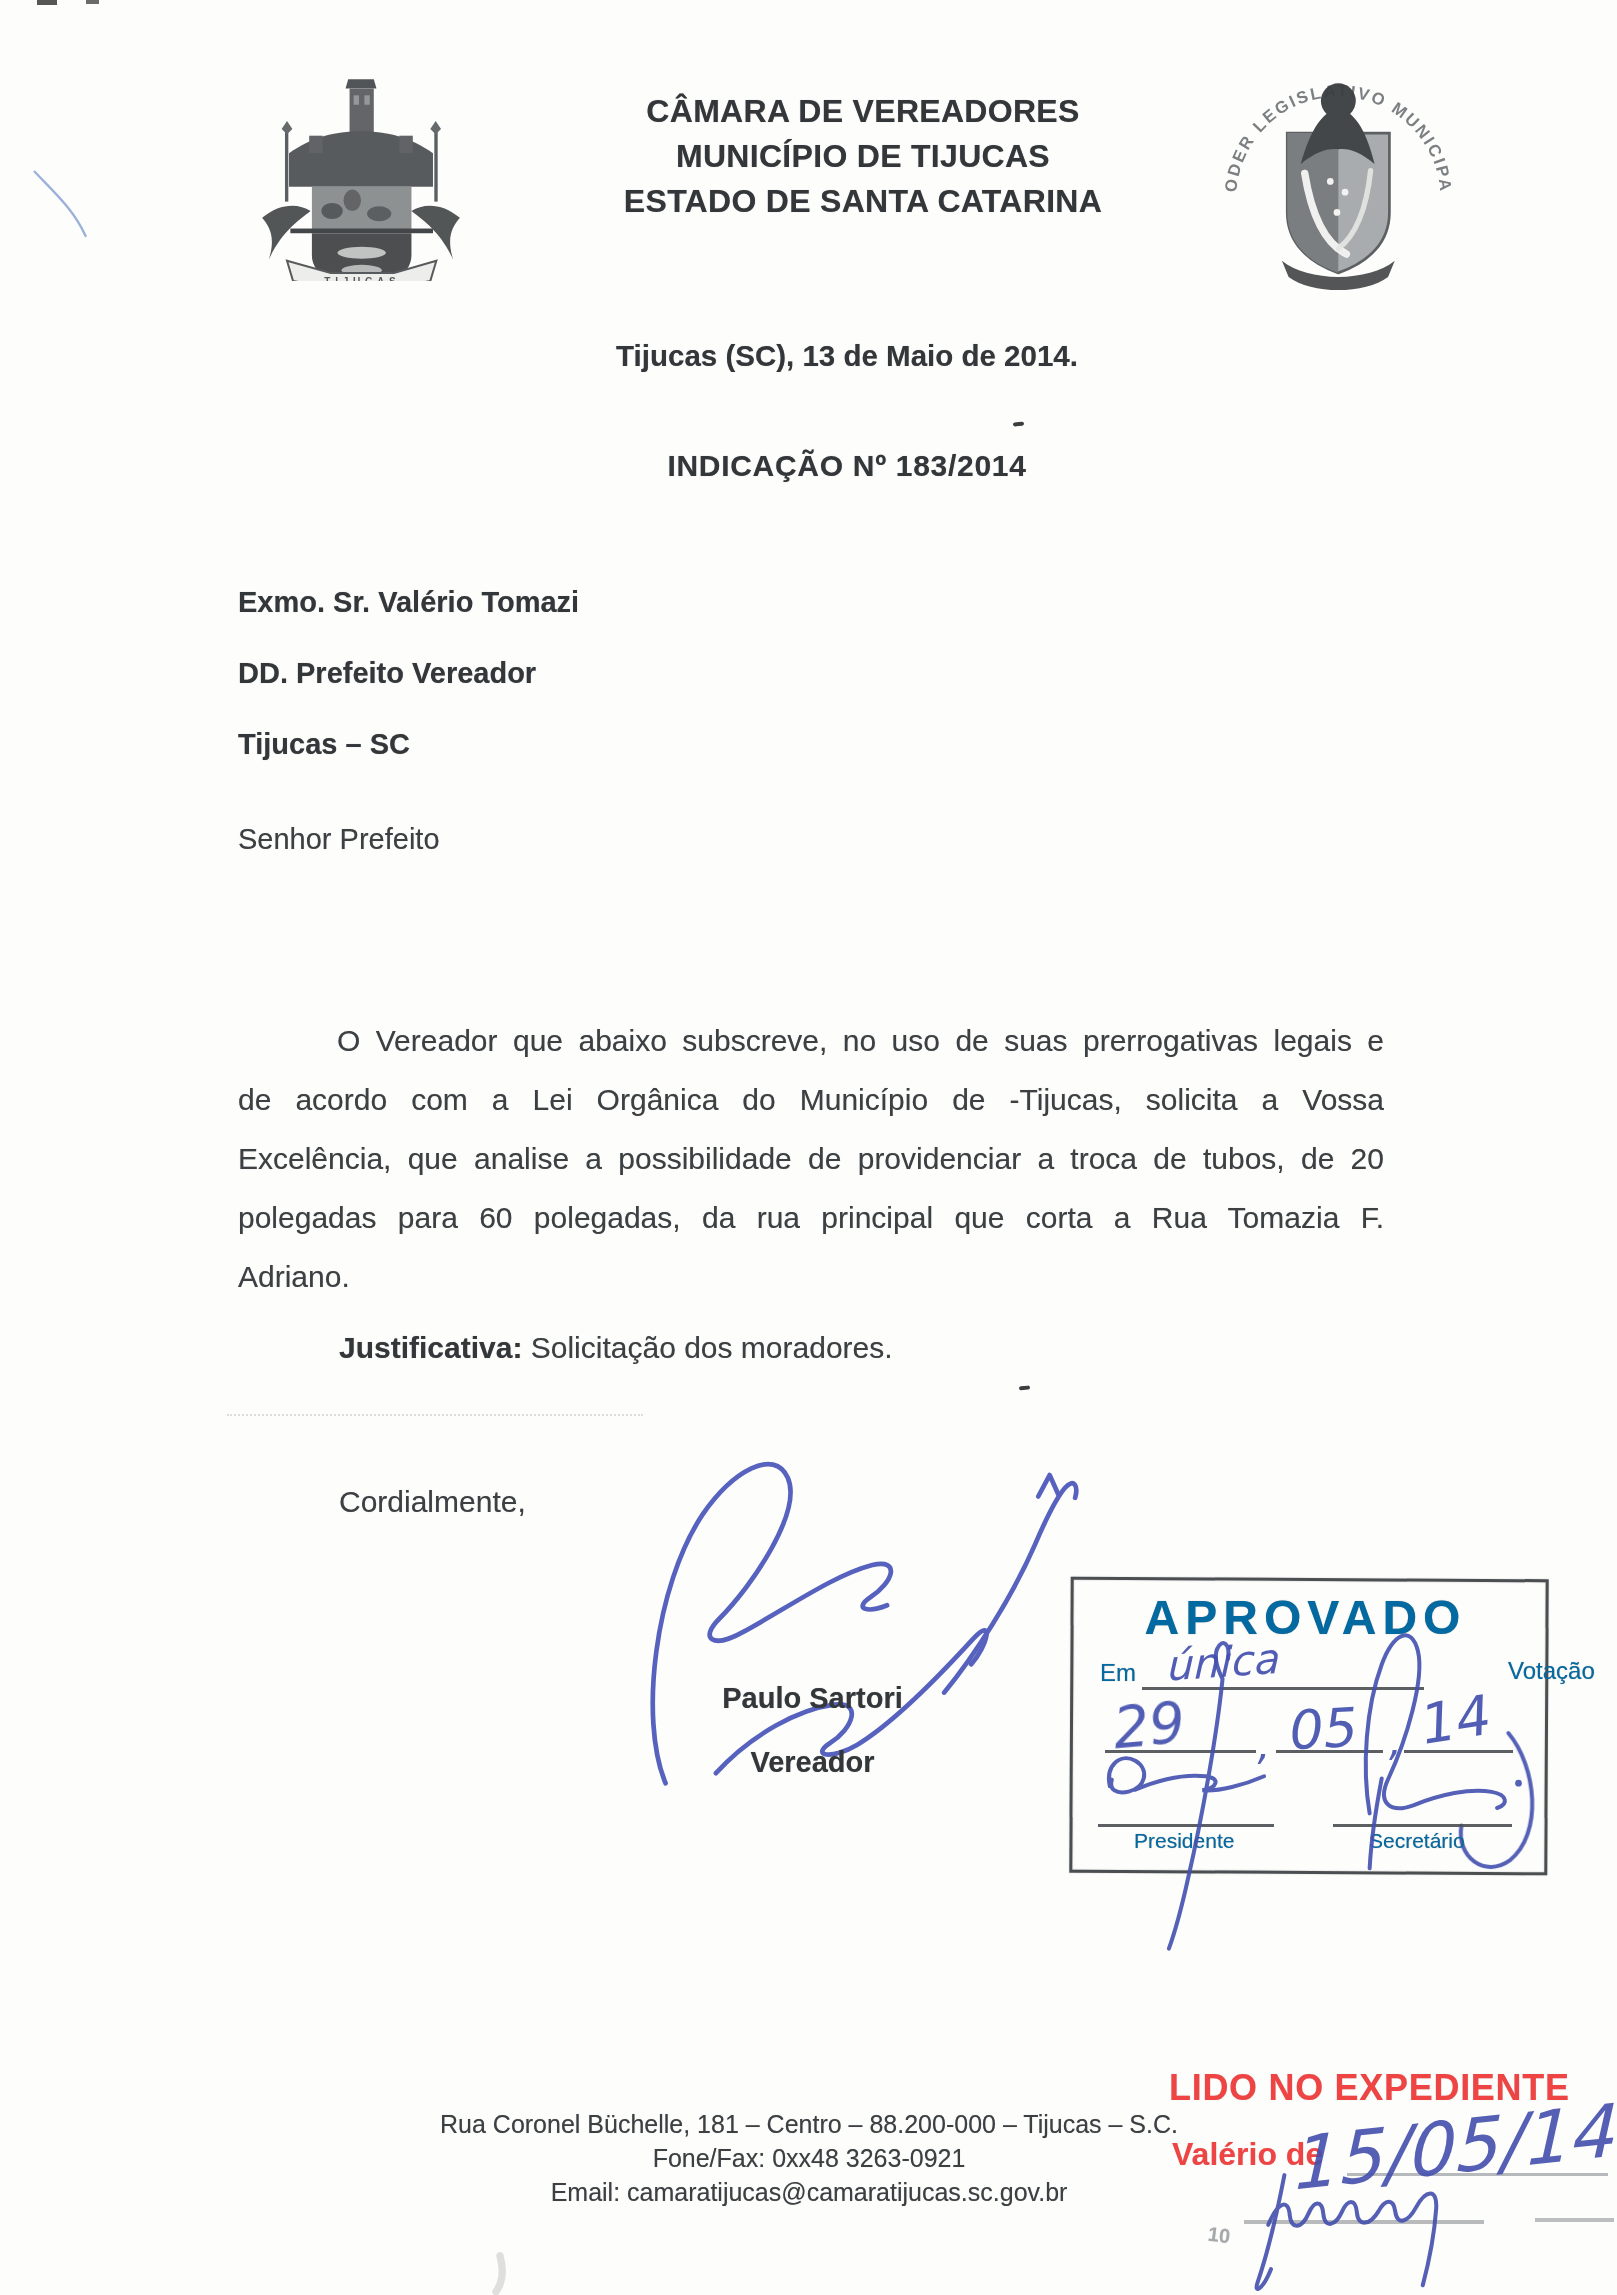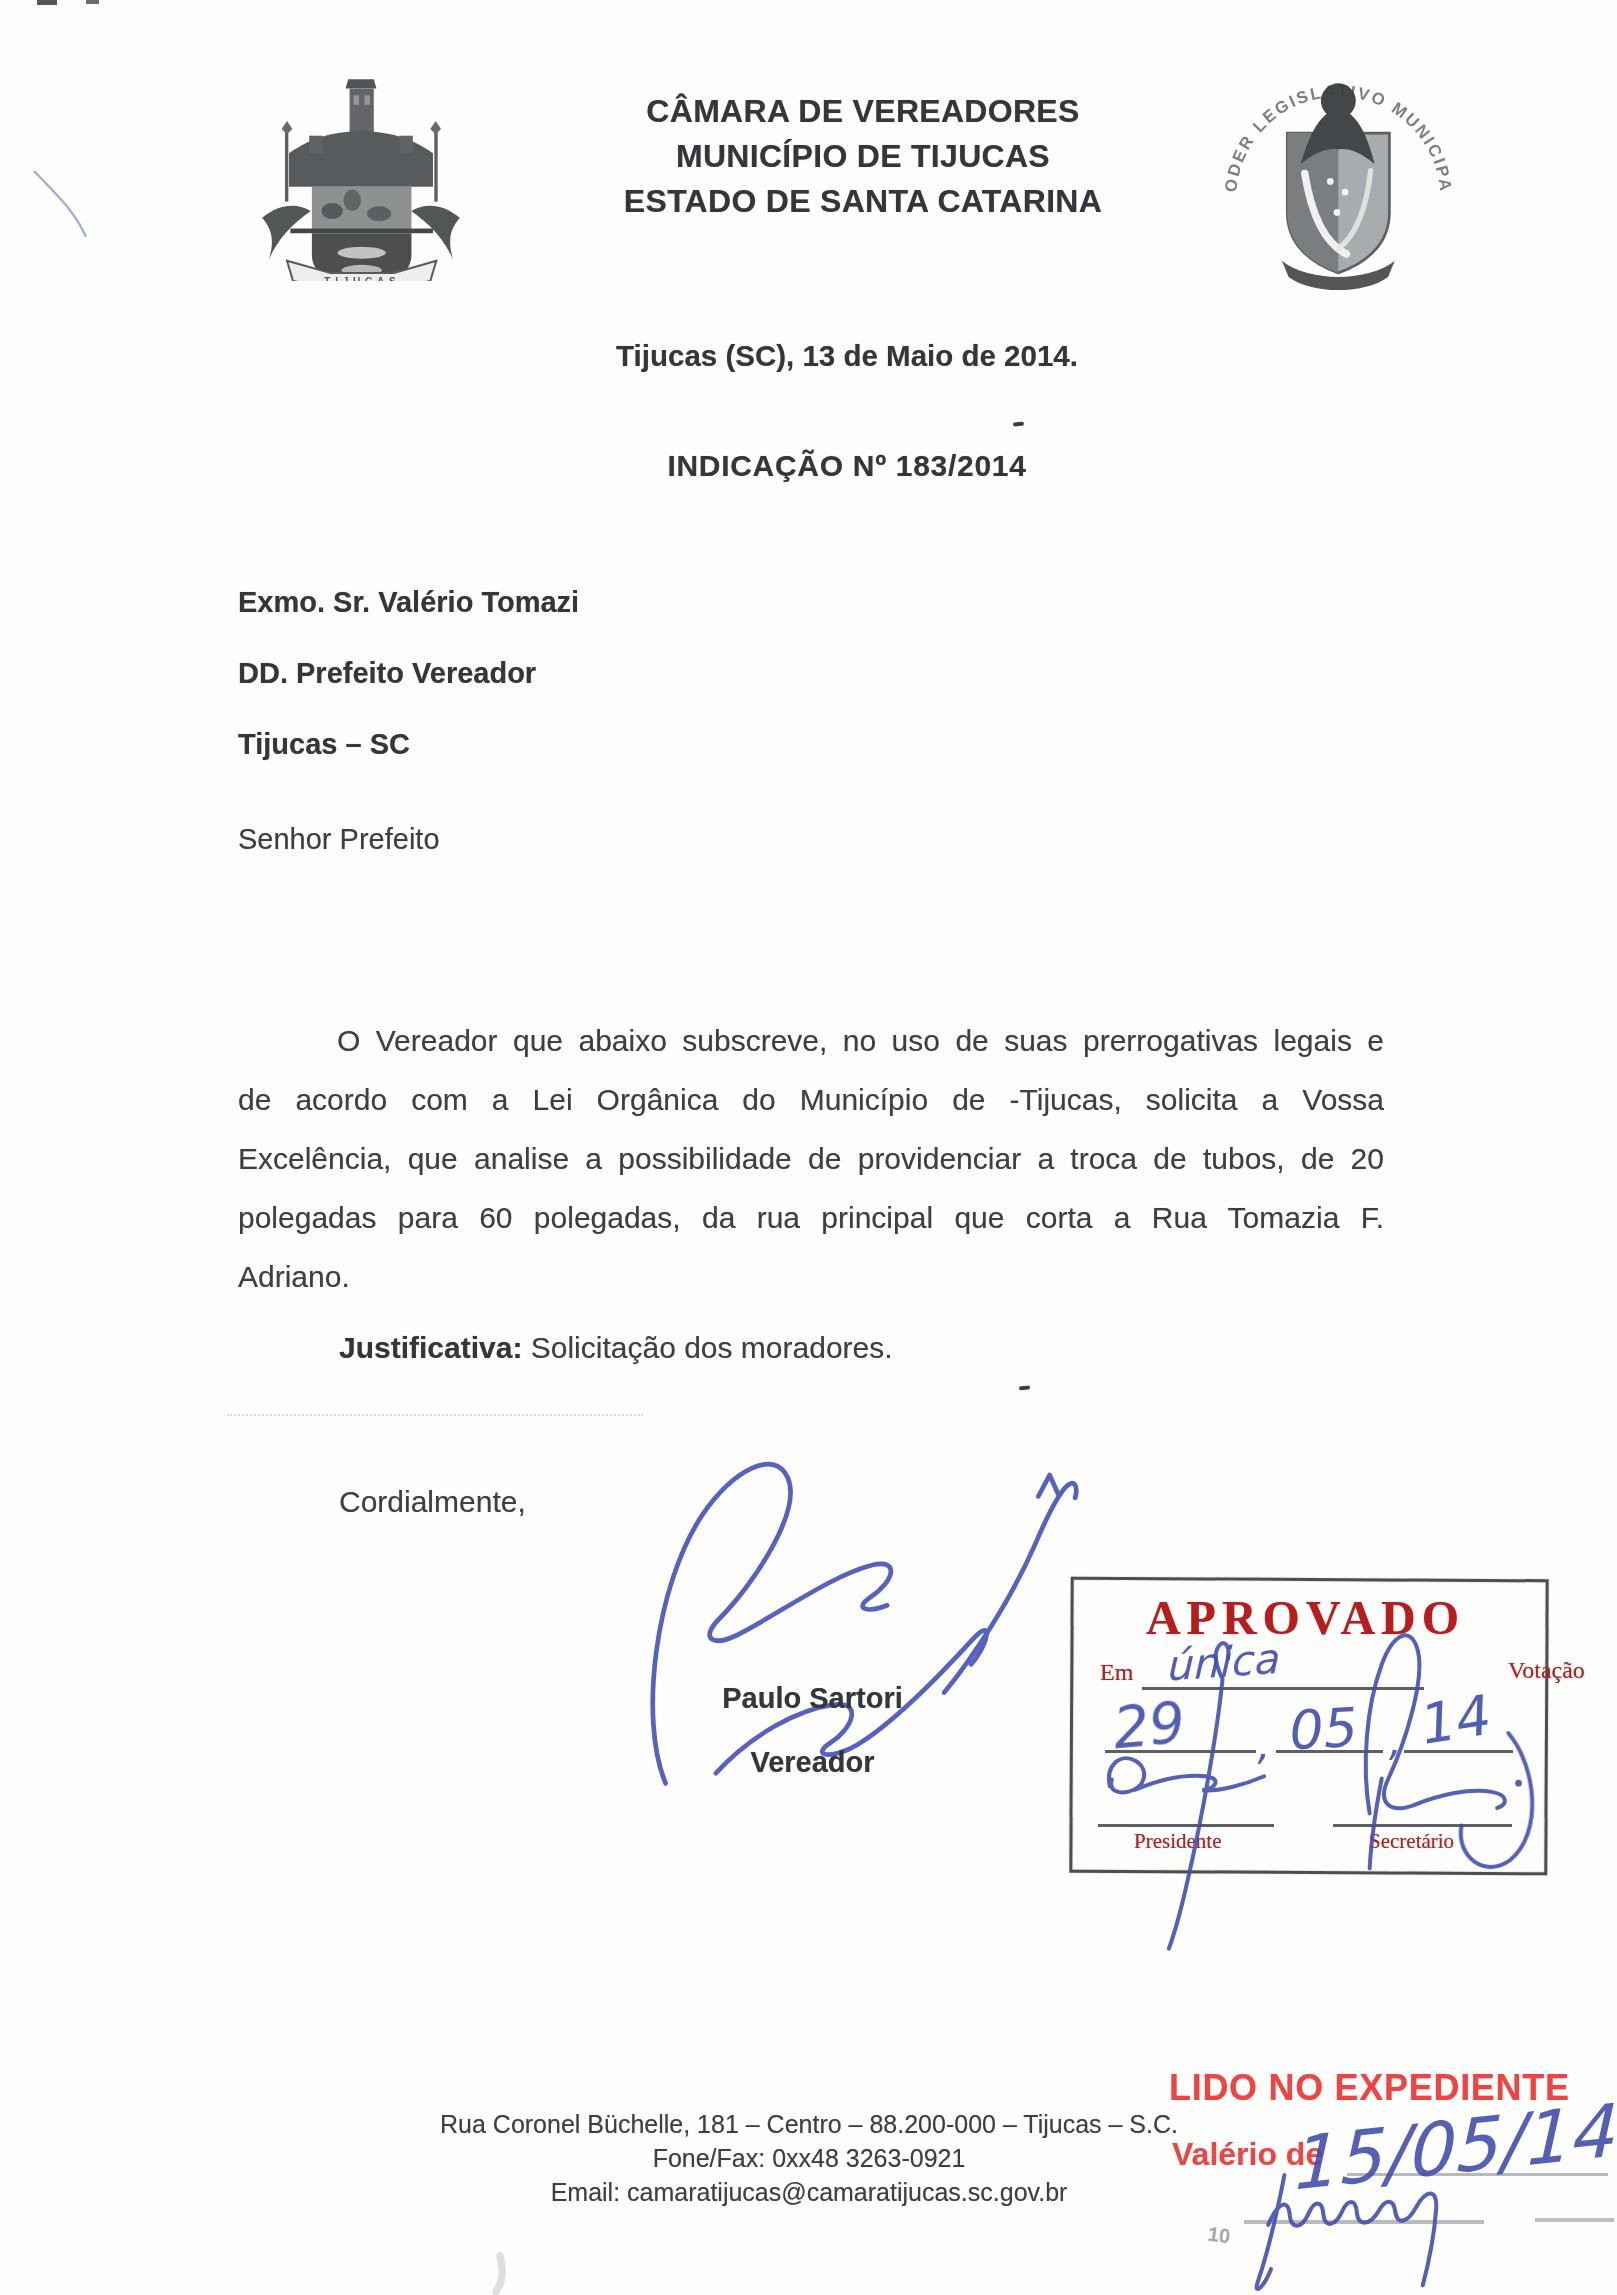--- a/index.html
+++ b/index.html
@@ -22,21 +22,21 @@
   .jline{ text-align:justify; text-align-last:justify;}
   .jlast{ text-align:left;}
   .indent{ text-indent:99px;}
   .foot{font-size:25px; line-height:34px; text-align:center;}
   
   .ap-box{
     left:1070px; top:1578px; width:472px; height:290px;
     border:3.4px solid #4b4f52; transform:rotate(.3deg);
     box-shadow:0 0 1.3px rgba(70,74,77,.6) inset, 0 0 1.3px rgba(70,74,77,.4);
   }
-  .stamp-ink{color:#b91c1c; text-shadow:0 0 1px rgba(70,73,76,.55);font-family:Liberation Serif, serif;}
+  .stamp-ink{color:#0369a1; text-shadow:0 0 1px rgba(70,73,76,.55);}
   .ap-title{font-size:48px; font-weight:bold; letter-spacing:6px; }
   .ap-small{font-size:24px;}
   .ap-label{font-size:21px;}
   .ap-line{background:#4b4f52; height:2.7px; opacity:.9;}
   
   .gray-stamp{color:#ef4444; text-shadow:0 0 1px rgba(183,186,188,.6); font-weight:bold;}
   svg{display:block;}
   .dash-artifact{background:#3a3e41; border-radius:2px; transform:rotate(-6deg);}
   .dotline{border-top:2px dotted #d3d3cf; opacity:.75;}
 </style>

